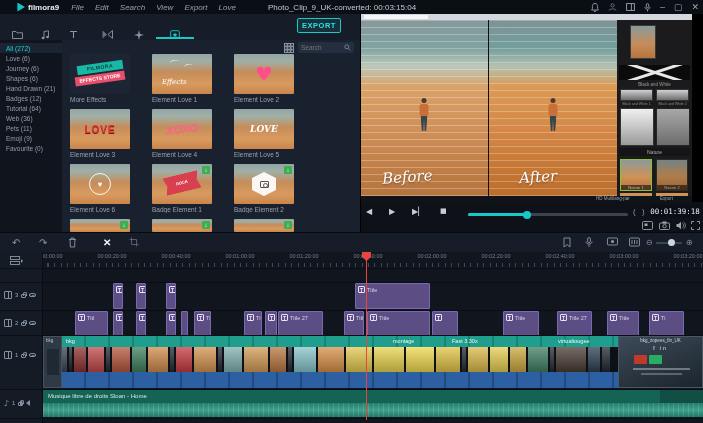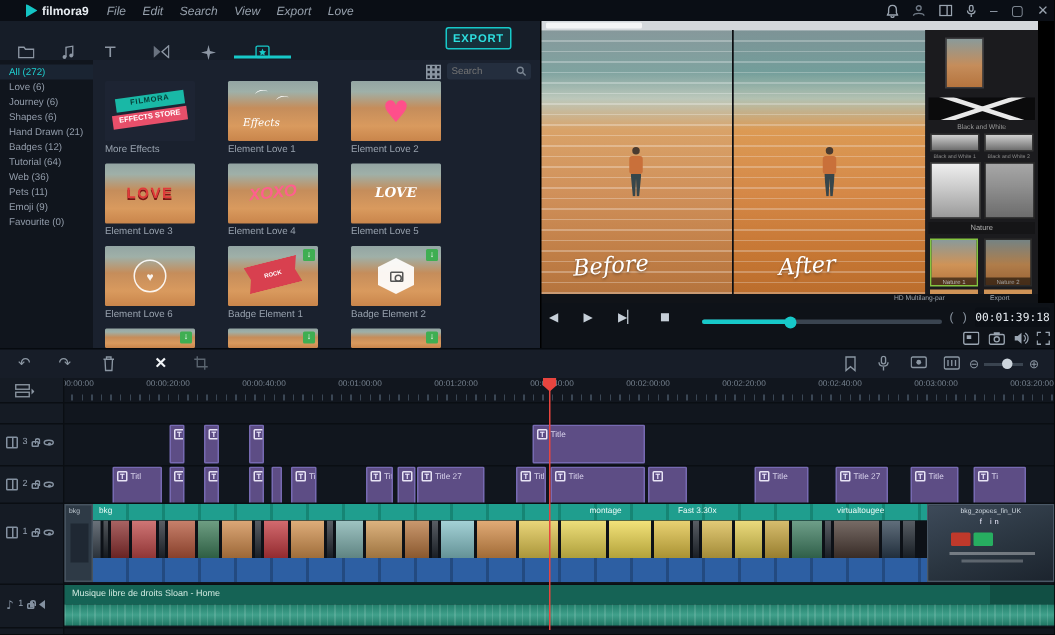--- a/index.html
+++ b/index.html
@@ -209,20 +209,21 @@
       <span class="bname">filmora9</span>
     </div>
     <div id="menus">
         <span class="menu">File</span>
         <span class="menu">Edit</span>
         <span class="menu">Search</span>
         <span class="menu">View</span>
         <span class="menu">Export</span>
         <span class="menu">Love</span>
       </div>
+    <div id="win-title">Photo_Clip_9_UK-converted: 00:03:15:04</div>
     <div id="menubar-right">
       <svg width="8" height="9" viewBox="0 0 8 9">
         <path d="M4 0.5 C2 0.5 1.4 2 1.4 3.6 L1.4 5.6 L0.6 7 L7.4 7 L6.6 5.6 L6.6 3.6 C6.6 2 6 0.5 4 0.5 Z M3 7.6 A1 1 0 0 0 5 7.6" fill="none" stroke="#9aa4b0" stroke-width="0.9"></path>
       </svg>
       <svg width="9" height="8" viewBox="0 0 9 8">
         <circle cx="4.5" cy="2.4" r="1.6" fill="none" stroke="#707a86" stroke-width="0.9"></circle>
         <path d="M1 7.5 C1 5.4 8 5.4 8 7.5" fill="none" stroke="#707a86" stroke-width="0.9"></path>
       </svg>
       <svg width="9" height="8" viewBox="0 0 9 8">
         <rect x="0.6" y="0.6" width="7.8" height="6.8" fill="none" stroke="#9aa4b0" stroke-width="0.9"></rect>

